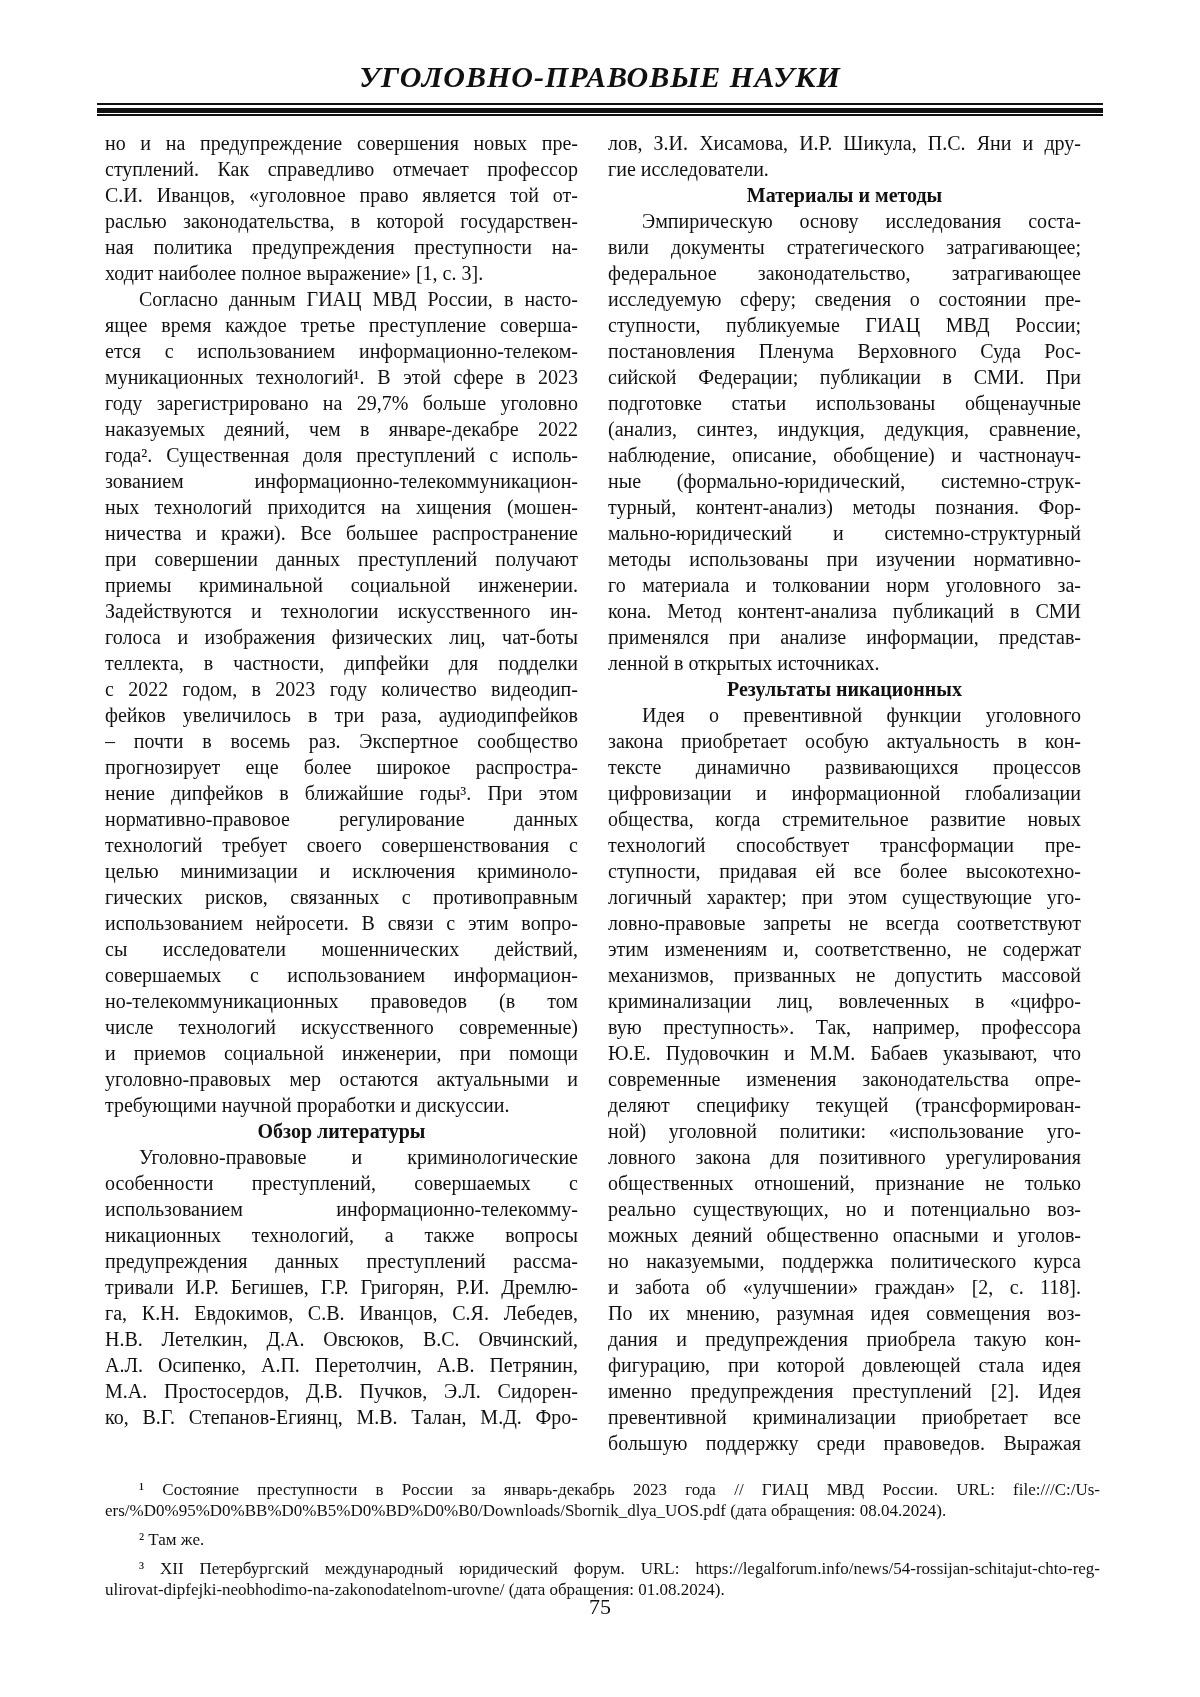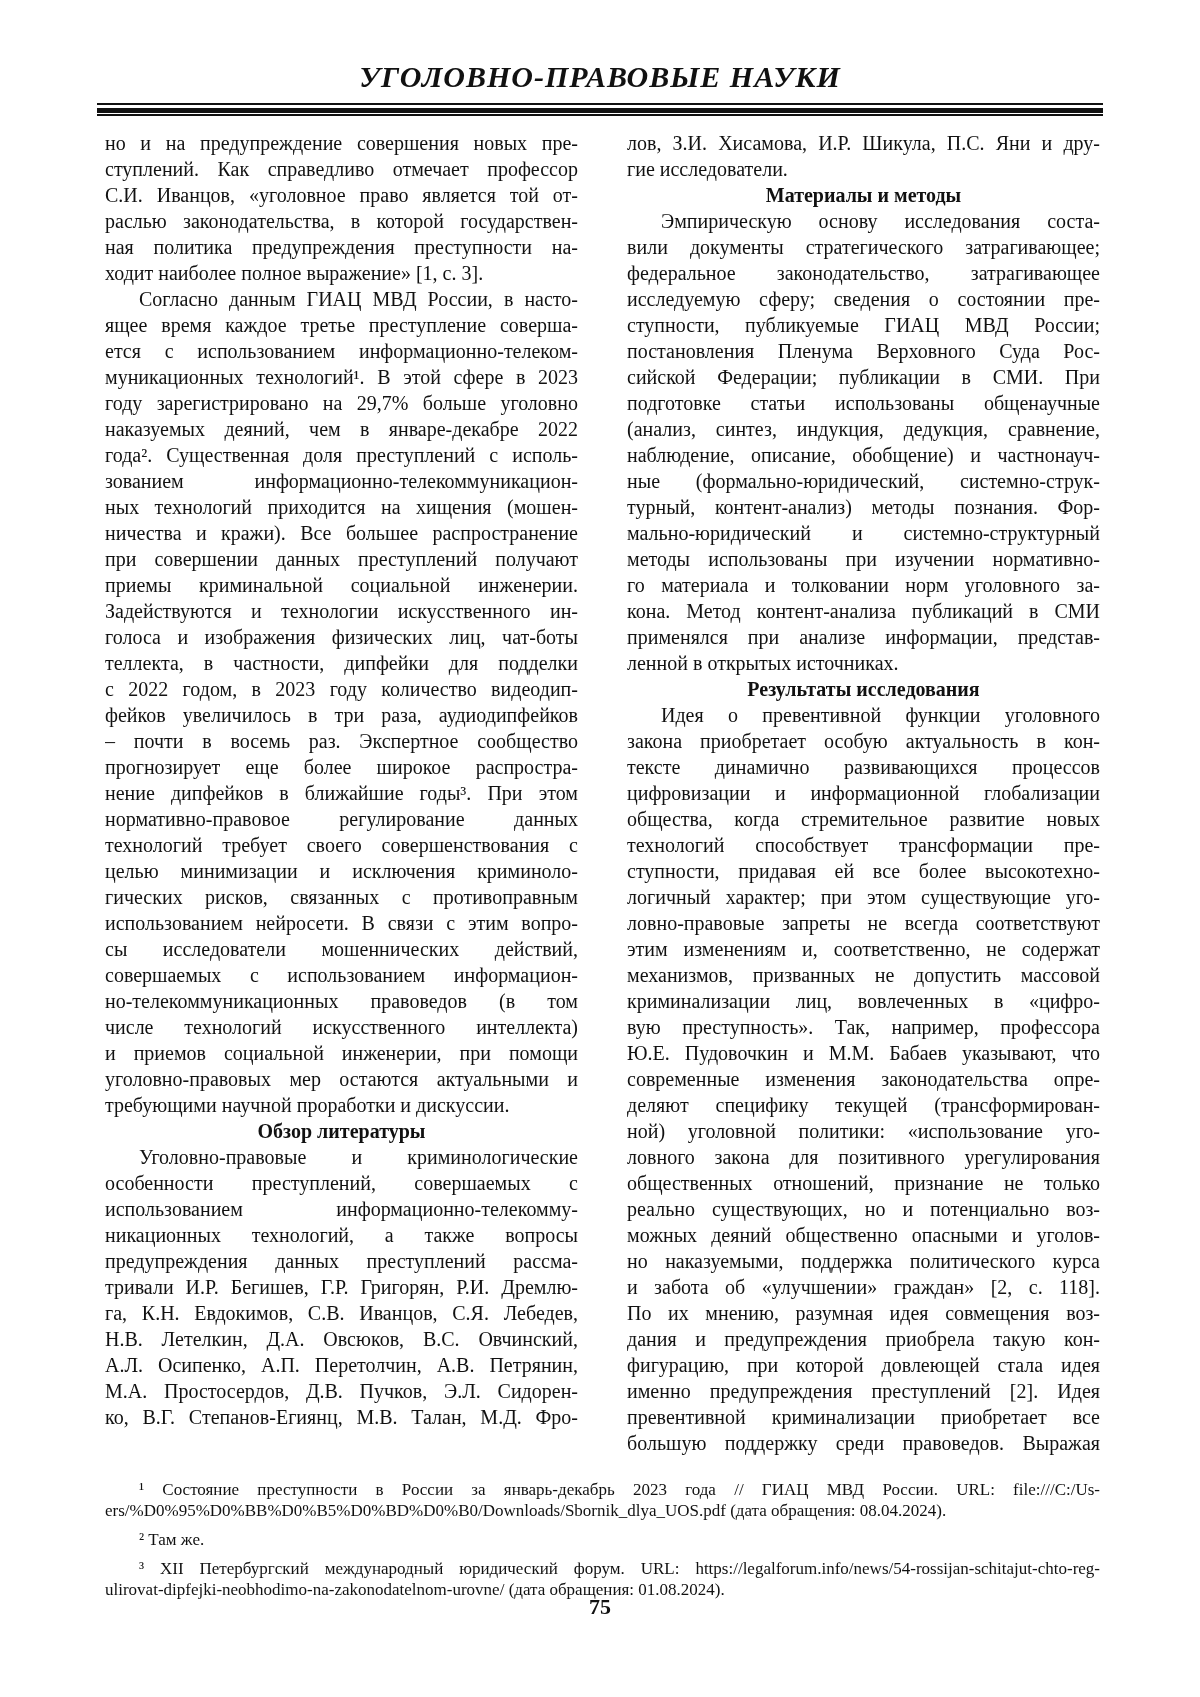--- a/index.html
+++ b/index.html
@@ -20,40 +20,40 @@
     white-space:nowrap;
   }
   .rule{position:absolute;top:103px;left:97px;width:1006px;}
   .rule-thin{height:2px;background:#111;}
   .rule-gap{height:3px;}
   .rule-thick{height:5px;background:#111;}
   .rule-gap2{height:1px;}
   .rule-thin2{height:2px;background:#111;}
   .columns{
     position:absolute;top:130px;left:105px;width:995px;
-    display:flex;gap:49px;
+    display:flex;gap:30px;
   }
   .col{width:473px;font-size:20px;line-height:26px;}
   .line{
     height:26px;overflow:hidden;
     text-align:left;text-align-last:left;
     white-space:normal;
   }
   .line.j,.line.i,.line.ij{text-align:justify;text-align-last:justify;}
   .line.i,.line.ij,.line.il{text-indent:34px;}
   .line.h{text-align:center;text-align-last:center;font-weight:bold;}
   .footnotes{
     position:absolute;top:1479px;left:105px;width:995px;
     font-size:17px;line-height:21px;
   }
   .footnote{margin-bottom:8px;}
   .footnote .line{height:21px;}
   .page-number{
     position:absolute;top:1594px;left:0;width:100%;
-    text-align:center;font-size:22px;font-weight:bold;
+    text-align:center;font-size:22px;
   }
 </style>
 </head>
 <body>
 
 <div class="page">
 
   <div class="running-head">УГОЛОВНО-ПРАВОВЫЕ НАУКИ</div>
 
   <div class="rule">
@@ -93,21 +93,21 @@
         <div class="line j">прогнозирует еще более широкое распростра-</div>
         <div class="line j">нение дипфейков в ближайшие годы³. При этом</div>
         <div class="line j">нормативно-правовое регулирование данных</div>
         <div class="line j">технологий требует своего совершенствования с</div>
         <div class="line j">целью минимизации и исключения криминоло-</div>
         <div class="line j">гических рисков, связанных с противоправным</div>
         <div class="line j">использованием нейросети. В связи с этим вопро-</div>
         <div class="line j">сы исследователи мошеннических действий,</div>
         <div class="line j">совершаемых с использованием информацион-</div>
         <div class="line j">но-телекоммуникационных правоведов (в том</div>
-        <div class="line j">числе технологий искусственного интеллекта)</div>
+        <div class="line j">числе технологий искусственного современные)</div>
         <div class="line j">и приемов социальной инженерии, при помощи</div>
         <div class="line j">уголовно-правовых мер остаются актуальными и</div>
         <div class="line e">требующими научной проработки и дискуссии.</div>
         <div class="line h">Обзор литературы</div>
         <div class="line ij">Уголовно-правовые и криминологические</div>
         <div class="line j">особенности преступлений, совершаемых с</div>
         <div class="line j">использованием информационно-телекомму-</div>
         <div class="line j">никационных технологий, а также вопросы</div>
         <div class="line j">предупреждения данных преступлений рассма-</div>
         <div class="line j">тривали И.Р. Бегишев, Г.Р. Григорян, Р.И. Дремлю-</div>
@@ -132,21 +132,21 @@
         <div class="line j">(анализ, синтез, индукция, дедукция, сравнение,</div>
         <div class="line j">наблюдение, описание, обобщение) и частнонауч-</div>
         <div class="line j">ные (формально-юридический, системно-струк-</div>
         <div class="line j">турный, контент-анализ) методы познания. Фор-</div>
         <div class="line j">мально-юридический и системно-структурный</div>
         <div class="line j">методы использованы при изучении нормативно-</div>
         <div class="line j">го материала и толковании норм уголовного за-</div>
         <div class="line j">кона. Метод контент-анализа публикаций в СМИ</div>
         <div class="line j">применялся при анализе информации, представ-</div>
         <div class="line e">ленной в открытых источниках.</div>
-        <div class="line h">Результаты исследования</div>
+        <div class="line h">Результаты никационных</div>
         <div class="line ij">Идея о превентивной функции уголовного</div>
         <div class="line j">закона приобретает особую актуальность в кон-</div>
         <div class="line j">тексте динамично развивающихся процессов</div>
         <div class="line j">цифровизации и информационной глобализации</div>
         <div class="line j">общества, когда стремительное развитие новых</div>
         <div class="line j">технологий способствует трансформации пре-</div>
         <div class="line j">ступности, придавая ей все более высокотехно-</div>
         <div class="line j">логичный характер; при этом существующие уго-</div>
         <div class="line j">ловно-правовые запреты не всегда соответствуют</div>
         <div class="line j">этим изменениям и, соответственно, не содержат</div>

